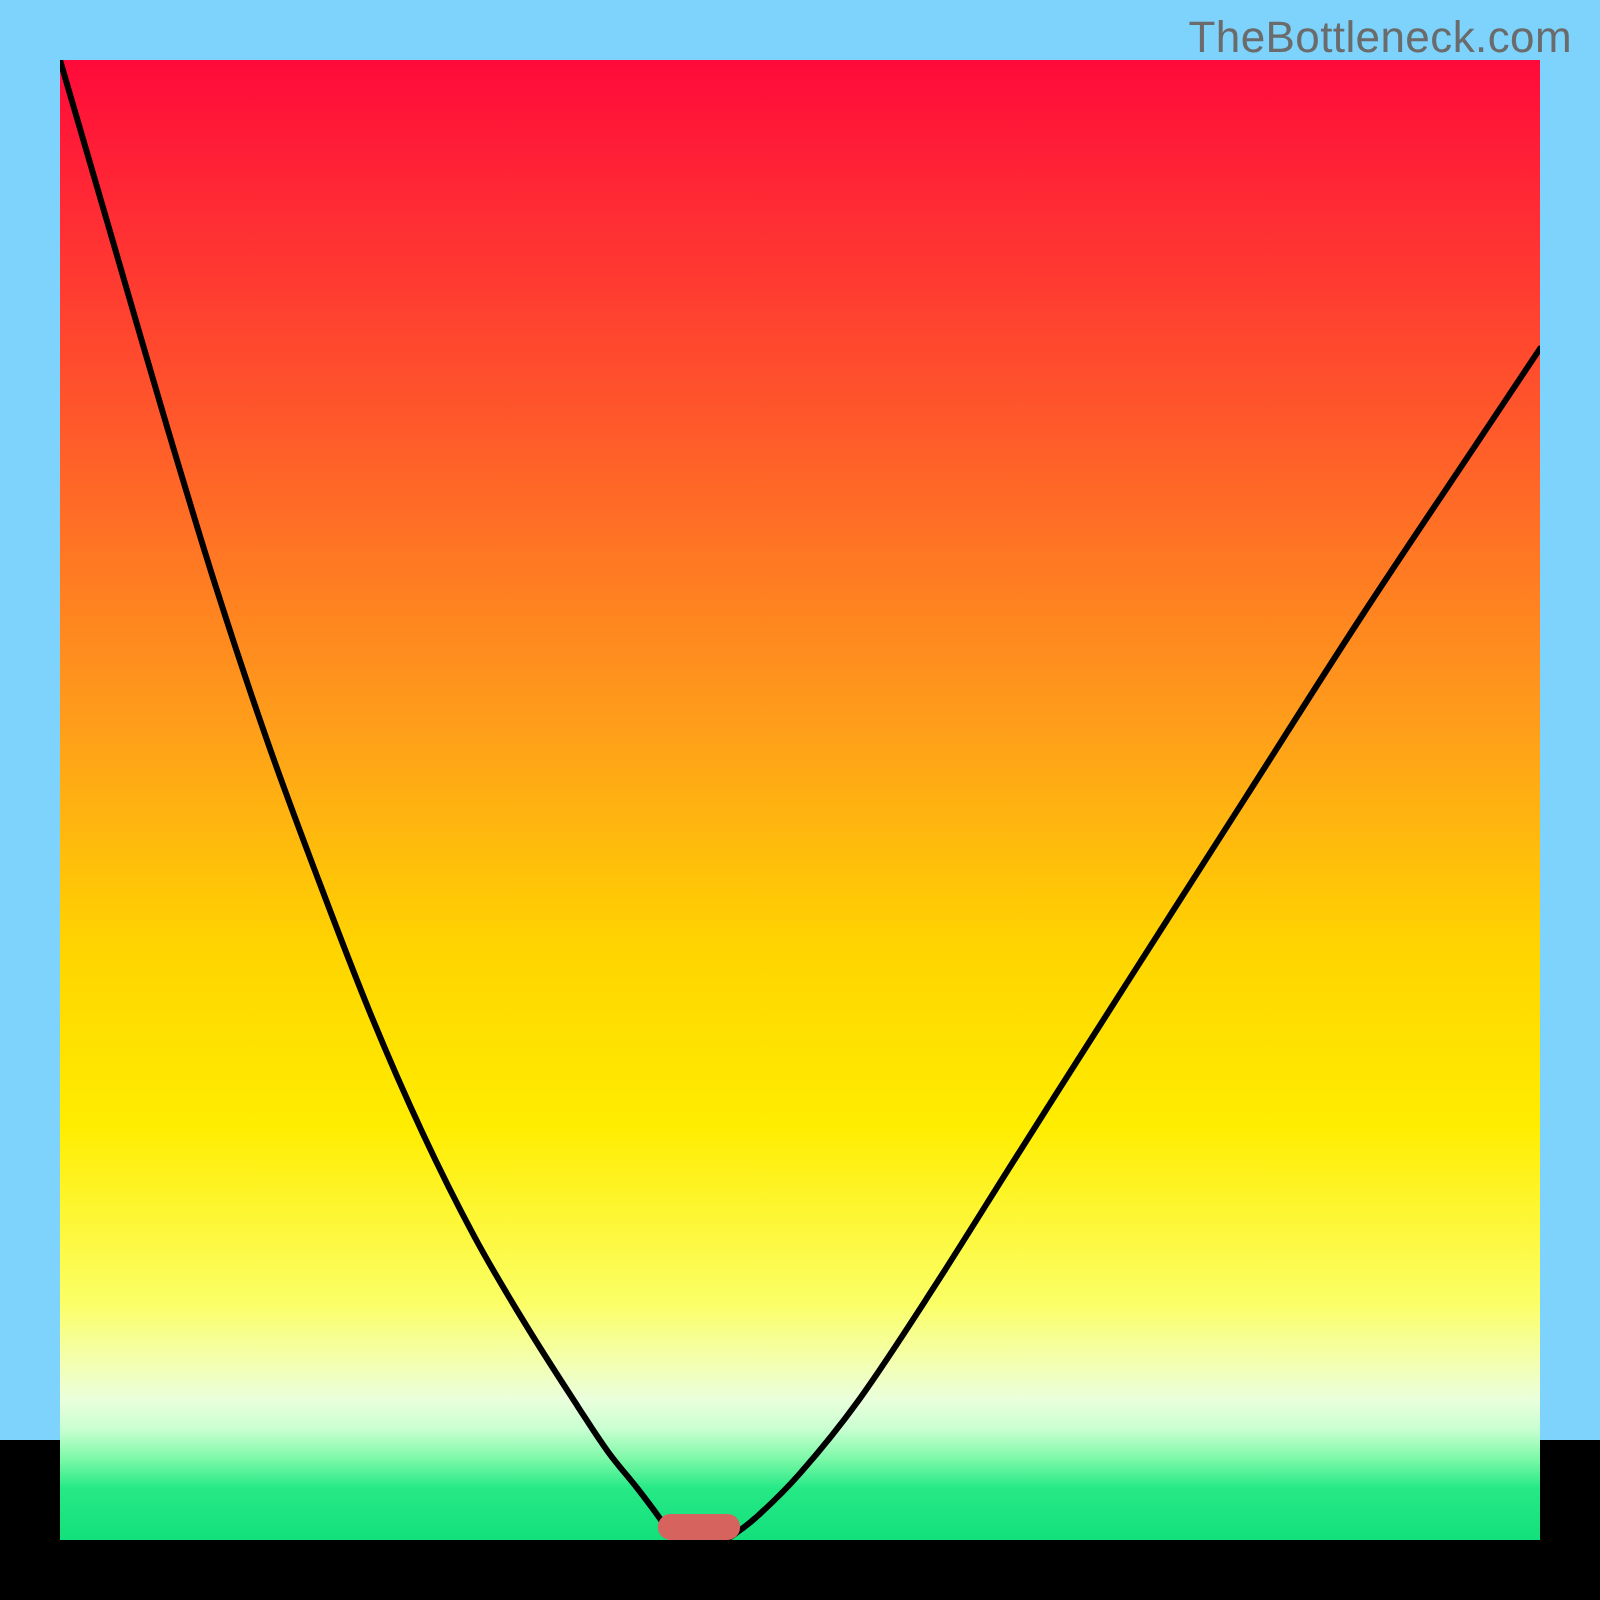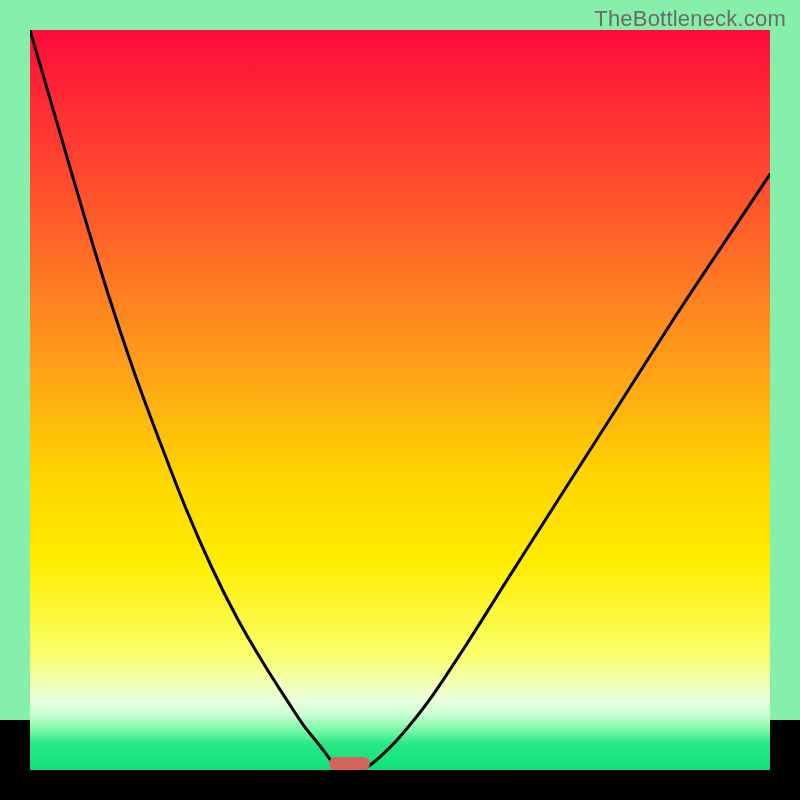--- a/index.html
+++ b/index.html
@@ -10,21 +10,21 @@
     overflow: hidden;
     background: #000;
     font-family: Arial, Helvetica, sans-serif;
   }
   .frame {
     position: absolute;
     left: 0;
     top: 0;
     width: 800px;
     height: 720px;
-    background: #86efac;
+    background: #7dd3fc;
   }
   .plot-area {
     position: absolute;
     left: 30px;
     top: 30px;
     width: 740px;
     height: 740px;
     overflow: hidden;
   }
   .watermark {

